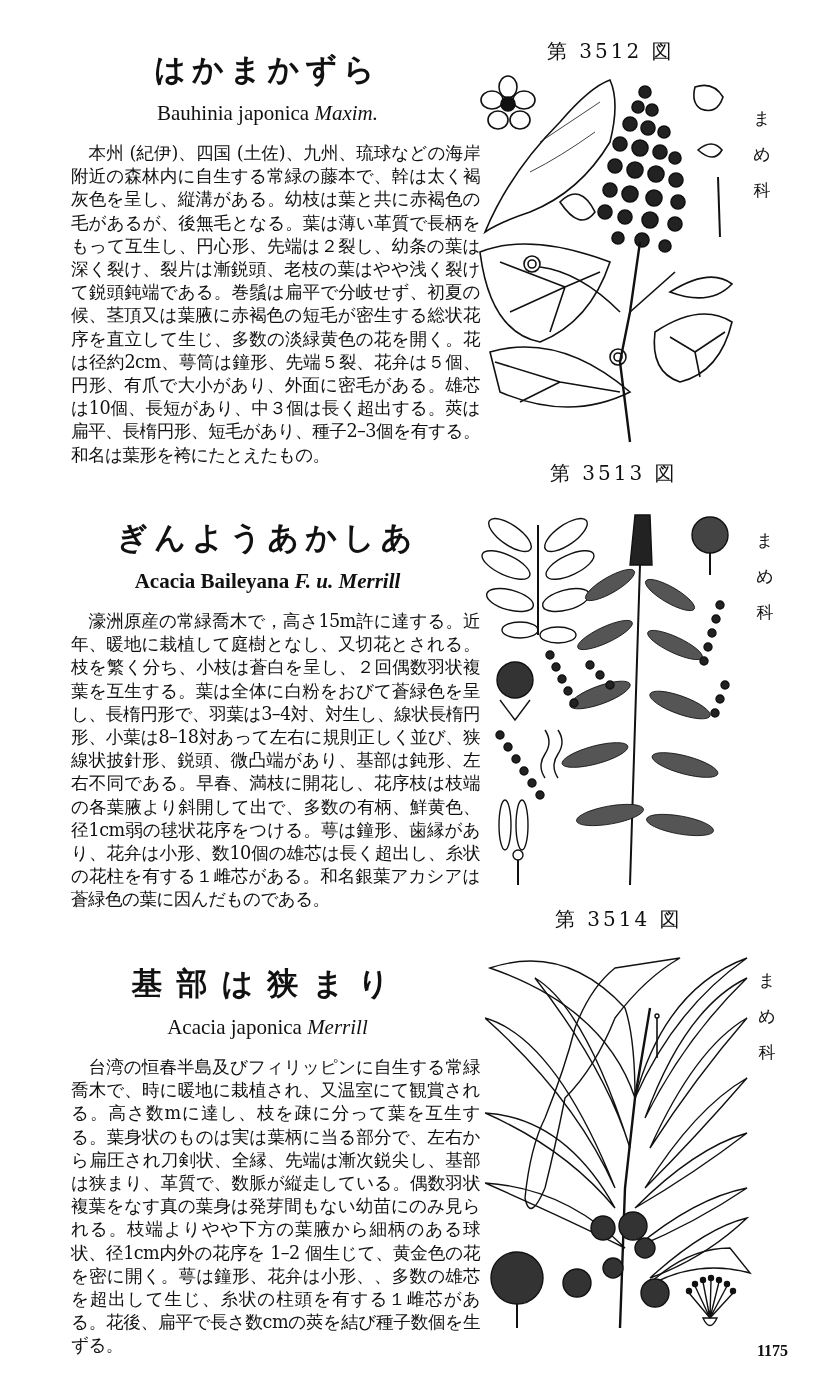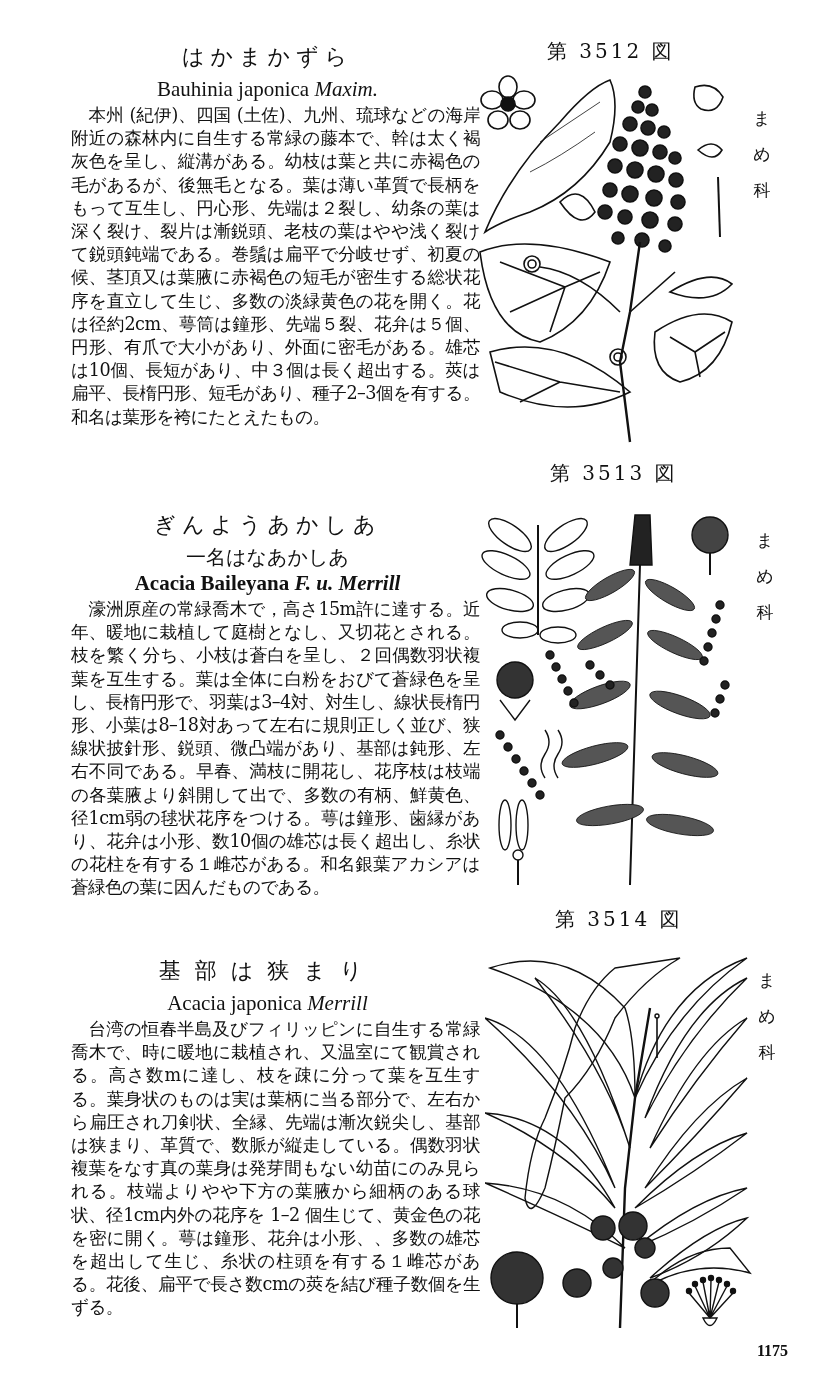--- a/index.html
+++ b/index.html
@@ -1,21 +1,21 @@
 <!DOCTYPE html>
 <html><head>
   <meta charset="utf-8">
   <style>
     html, body { margin: 0; padding: 0; background: #ffffff; }
     body { width: 840px; height: 1400px; position: relative; overflow: hidden; color: #111; }
     .page { position: absolute; left: 0; top: 0; width: 840px; height: 1400px; background: #fff; }
     .entry { position: absolute; left: 0; width: 425px; }
-    .jp-title { font-family: "DejaVu Sans", sans-serif; font-weight: normal; font-size: 22px; text-align: center; letter-spacing: 6px; line-height: 30px; margin: 4px; }
+    .jp-title { font-family: "DejaVu Sans", sans-serif; font-weight: bold; font-size: 31px; text-align: center; letter-spacing: 6px; line-height: 30px; margin: 16px; }
     .jp-alias { font-family: "DejaVu Serif", serif; font-size: 20px; text-align: center; line-height: 26px; margin: 0; }
-    .latin { font-family: "Liberation Serif", serif; font-size: 21px; text-align: center; line-height: 26px; margin: 0; }
+    .latin { font-family: "Liberation Serif", serif; font-size: 21px; text-align: center; line-height: 26px; margin: 16px; }
     .latin.bold { font-weight: bold; }
     .latin .author { font-style: italic; }
     .body { font-family: "DejaVu Serif", serif; font-size: 17.6px; line-height: 23.2px; margin: 2px 0 0 16px; text-align: justify; letter-spacing: -0.6px; white-space: pre-line; }
     .fig-label { position: absolute; font-family: "DejaVu Serif", serif; font-size: 20px; letter-spacing: 3px; }
     .family { position: absolute; font-family: "DejaVu Serif", serif; font-size: 17px; width: 20px; line-height: 36px; text-align: center; }
     .illus { position: absolute; }
     .page-number { position: absolute; right: 52px; top: 1342px; font-family: "Liberation Serif", serif; font-weight: bold; font-size: 16px; }
   </style>
 </head>
 <body>
@@ -26,21 +26,20 @@
     <h2 class="jp-title">はかまかずら</h2>
     <p class="latin">
       <span>Bauhinia japonica</span>
       <span class="author">Maxim.</span>
     </p>
     <p class="body">　本州 (紀伊)、四国 (土佐)、九州、琉球などの海岸附近の森林内に自生する常緑の藤本で、幹は太く褐灰色を呈し、縦溝がある。幼枝は葉と共に赤褐色の毛があるが、後無毛となる。葉は薄い革質で長柄をもって互生し、円心形、先端は２裂し、幼条の葉は深く裂け、裂片は漸鋭頭、老枝の葉はやや浅く裂けて鋭頭鈍端である。巻鬚は扁平で分岐せず、初夏の候、茎頂又は葉腋に赤褐色の短毛が密生する総状花序を直立して生じ、多数の淡緑黄色の花を開く。花は径約2cm、萼筒は鐘形、先端５裂、花弁は５個、円形、有爪で大小があり、外面に密毛がある。雄芯は10個、長短があり、中３個は長く超出する。莢は扁平、長楕円形、短毛があり、種子2–3個を有する。和名は葉形を袴にたとえたもの。</p>
   </div>
 
   <div class="entry" style="left:55px; top:506px;">
     <h2 class="jp-title">ぎんようあかしあ</h2>
-    <p class="jp-alias">一名はなあかしあ</p>
     <p class="latin bold">
       <span>Acacia Baileyana</span>
       <span class="author">F. u. Merrill</span>
     </p>
     <p class="body">　濠洲原産の常緑喬木で，高さ15m許に達する。近年、暖地に栽植して庭樹となし、又切花とされる。枝を繁く分ち、小枝は蒼白を呈し、２回偶数羽状複葉を互生する。葉は全体に白粉をおびて蒼緑色を呈し、長楕円形で、羽葉は3–4対、対生し、線状長楕円形、小葉は8–18対あって左右に規則正しく並び、狭線状披針形、鋭頭、微凸端があり、基部は鈍形、左右不同である。早春、満枝に開花し、花序枝は枝端の各葉腋より斜開して出で、多数の有柄、鮮黄色、径1cm弱の毬状花序をつける。萼は鐘形、歯縁があり、花弁は小形、数10個の雄芯は長く超出し、糸状の花柱を有する１雌芯がある。和名銀葉アカシアは蒼緑色の葉に因んだものである。</p>
   </div>
 
   <div class="entry" style="left:55px; top:952px;">
     <h2 class="jp-title" style="letter-spacing:14px;">基部は狭まり</h2>
     <p class="latin">

